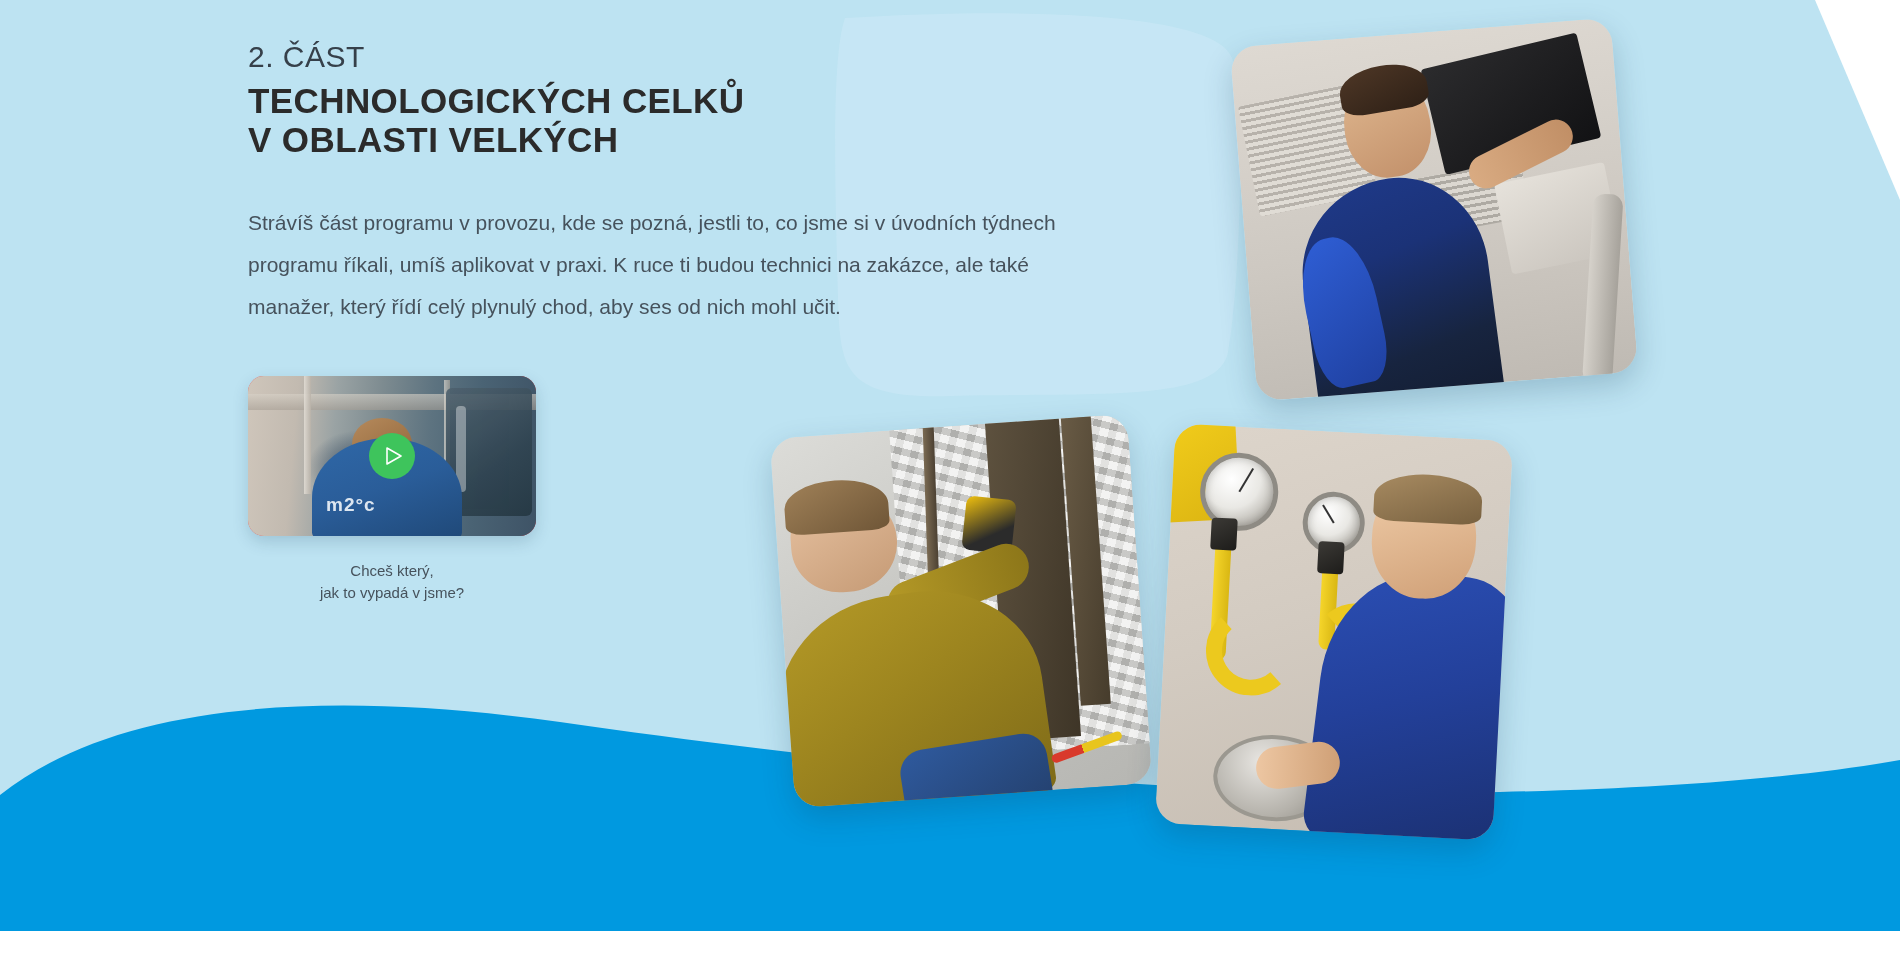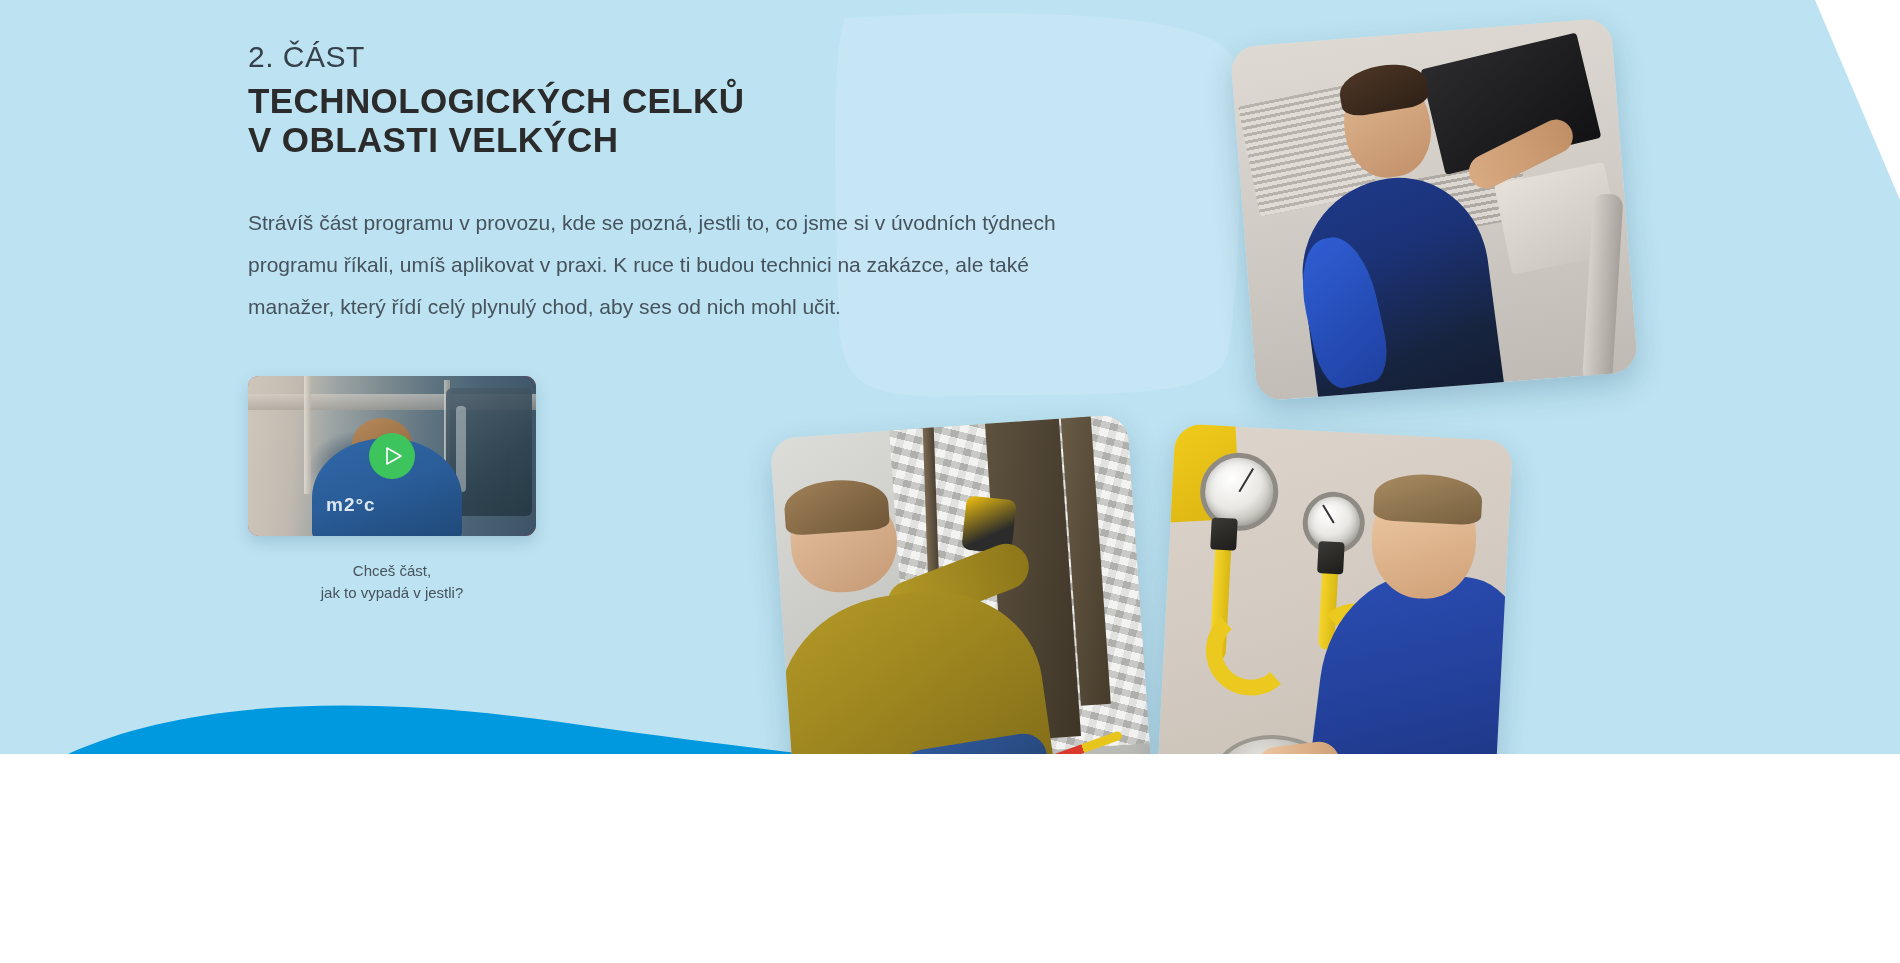--- a/index.html
+++ b/index.html
@@ -3,21 +3,21 @@
 <meta charset="utf-8">
 <style>
   * { margin:0; padding:0; box-sizing:border-box; }
   html, body {
     width:1900px; height:963px;
     overflow:hidden;
     font-family:"Liberation Sans", sans-serif;
   }
   #stage{
     position:relative;
-    width:1900px; height:754px;
+    width:1900px; height:931px;
     background:#bde3f2;
     overflow:hidden;
   }
 
   
   .bg-layer{ position:absolute; inset:0; overflow:hidden; pointer-events:none; }
   .bg-layer svg{ position:absolute; inset:0; width:1900px; height:963px; display:block; }
 
   
   .content{
@@ -56,21 +56,21 @@
   
   .video-block{
     position:absolute;
     left:248px; top:376px;
     width:288px;
     z-index:6;
   }
   .video-thumb{
     position:relative;
     width:288px; height:160px;
-    border-radius:11px;
+    border-radius:16px;
     overflow:hidden;
     box-shadow:0 6px 16px rgba(20,60,90,.18);
     background:#ef4444;
     cursor:pointer;
   }
   
   .vt-bg{
     position:absolute; inset:0;
     background:
       radial-gradient(ellipse 70px 52px at 110px 92px, #3c4f63 0%, rgba(60,79,99,0) 72%),
@@ -402,22 +402,22 @@
       <div class="vt-logo">m2°c</div>
 
       <div class="play-btn">
         <svg width="18" height="20" viewBox="0 0 18 20" aria-hidden="true">
           <path d="M2 2 L16 10 L2 18 Z" fill="none" stroke="#ffffff" stroke-width="1.6" stroke-linejoin="round"></path>
         </svg>
       </div>
     </div>
 
     <div class="video-caption">
-      <div>Chceš část,</div>
-      <div>jak to vypadá v jestli?</div>
+      <div>Chceš který,</div>
+      <div>jak to vypadá v jsme?</div>
     </div>
   </div>
 
   <div class="photo-card" id="card-ceiling">
     <div class="ph-inner">
       <div class="c1-grille"></div>
       <div class="c1-grille2"></div>
       <div class="c1-panel"></div>
       <div class="c1-panel2"></div>
       <div class="c1-ladder"></div>

